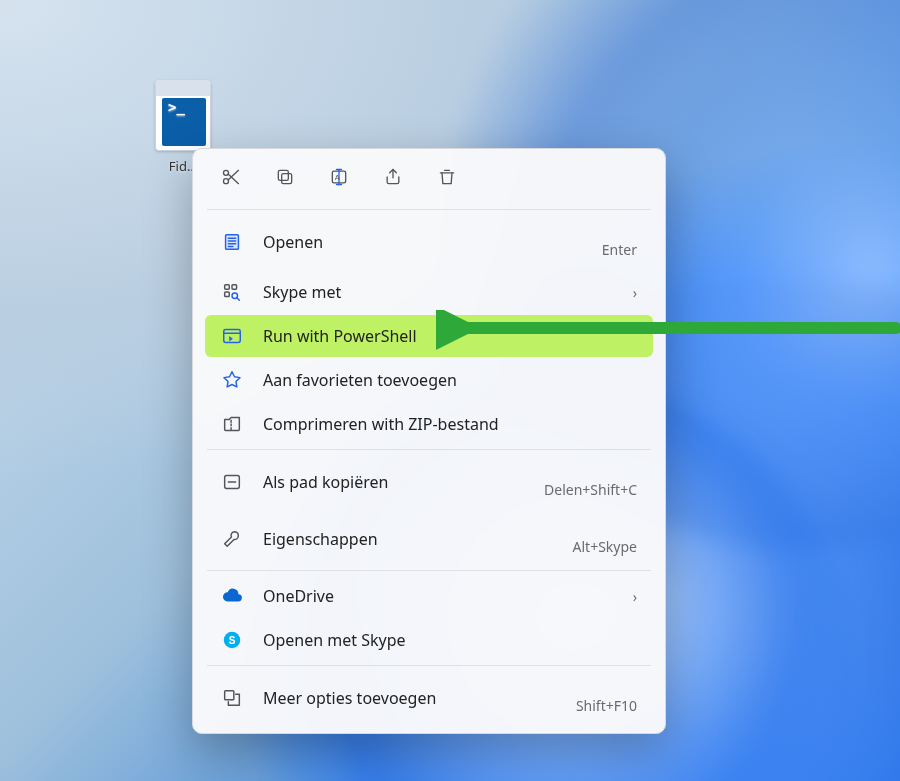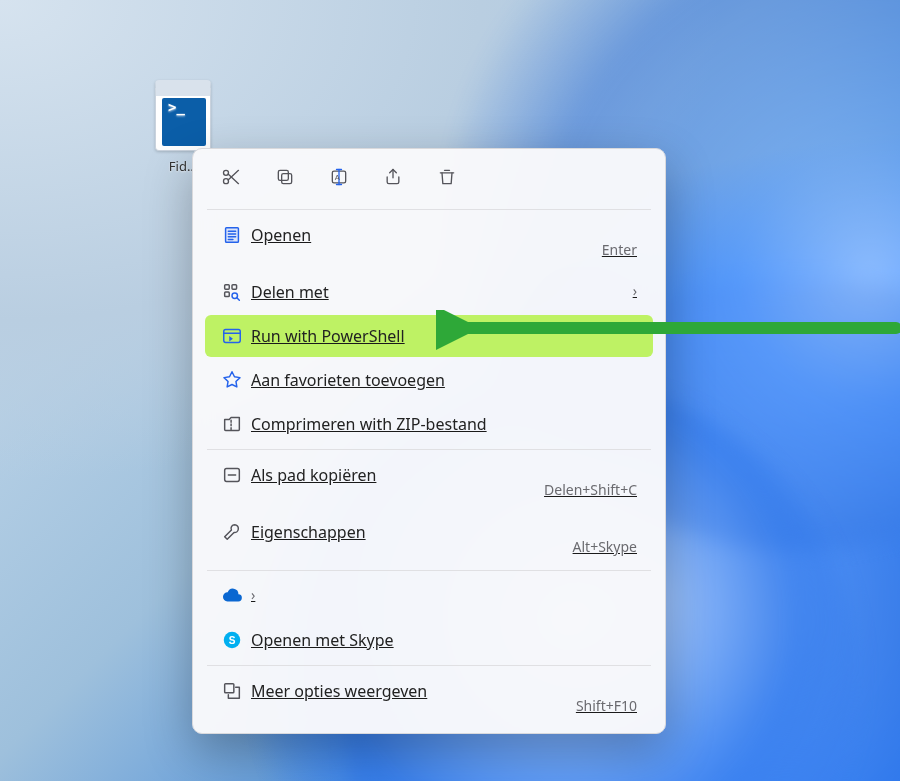--- a/index.html
+++ b/index.html
@@ -106,26 +106,26 @@
   .ctx .toolbar svg { width: 20px; height: 20px; stroke: #54545a; }
 
   .ctx .sep {
     height: 1px;
     background: #e0e0e3;
     margin: 4px 8px;
   }
 
   .ctx .item {
     display: flex;
-    gap: 8px;
+    align-items: center;
+    gap: 20px;
     padding: 10px 16px;
     border-radius: 6px;
     margin: 2px 6px;
     cursor: default;
-    text-decoration: underline;
   }
   .ctx .item.highlight { background: #bef264; }
   .ctx .icon-slot {
     width: 22px; height: 22px;
     display: flex; align-items: center; justify-content: center;
     flex: 0 0 22px;
   }
   .ctx .label { flex: 1 1 auto; font-size: 16px; color: #222; }
   .ctx .accel { flex: 0 0 auto; color: #6a6a6f; font-size: 14px; margin-top: 16px; }
   .ctx .chev  { flex: 0 0 auto; color: #6a6a6f; font-size: 14px; }
@@ -215,21 +215,21 @@
   <div class="item">
     <span class="icon-slot">
       <svg viewBox="0 0 24 24" stroke="#54545a">
         <rect x="4" y="4" width="5" height="5" rx="1"></rect>
           <rect x="4" y="12" width="5" height="5" rx="1"></rect>
         <rect x="12" y="4" width="5" height="5" rx="1"></rect>
         <circle cx="15" cy="16" r="3" stroke="#2563eb"></circle>
           <path d="M17 18 L20 21" stroke="#2563eb"></path>
       </svg>
     </span>
-    <span class="label">Delen met</span>
+    <span class="label">Skype met</span>
     <span class="chev">›</span>
   </div>
 
   <div class="item highlight">
     <span class="icon-slot">
       <svg viewBox="0 0 24 24">
         <rect x="3" y="5" width="18" height="14" rx="2" stroke="#2563eb"></rect>
         <path d="M3 9 H21" stroke="#2563eb"></path>
         <path d="M9 12 L13 15 L9 18" fill="#2563eb" stroke="none"></path>
       </svg>
@@ -280,20 +280,21 @@
   </div>
 
   <div class="sep"></div>
 
   <div class="item">
     <span class="icon-slot">
       <svg viewBox="0 0 24 24">
           <path class="onedrive-cloud" d="M7 18a5 5 0 0 1 .3-10A6 6 0 0 1 19 10a4 4 0 0 1-.5 8H7z"></path>
         </svg>
     </span>
+    <span class="label">OneDrive</span>
     <span class="chev">›</span>
   </div>
 
   <div class="item">
     <span class="icon-slot">
       <svg viewBox="0 0 24 24">
           <circle class="skype-circle" cx="12" cy="12" r="9"></circle>
           <text x="12" y="16" text-anchor="middle" font-size="11" font-weight="700" fill="#fff" stroke="none" font-family="sans-serif">S</text>
         </svg>
     </span>
@@ -302,21 +303,21 @@
 
   <div class="sep"></div>
 
   <div class="item">
     <span class="icon-slot">
       <svg viewBox="0 0 24 24" stroke="#54545a">
         <rect x="4" y="4" width="10" height="10" rx="1"></rect>
         <path d="M16 8h4v12H8v-4"></path>
       </svg>
     </span>
-    <span class="label">Meer opties weergeven</span>
+    <span class="label">Meer opties toevoegen</span>
     <span class="accel">Shift+F10</span>
   </div>
 
 </div>
 
 <svg class="annot-arrow" width="470" height="40">
   <defs>
     <marker id="ah" markerWidth="14" markerHeight="14" refX="2" refY="6" orient="auto">
       <path d="M12 0 L0 6 L12 12 Z" fill="#2ea838"></path>
     </marker>

